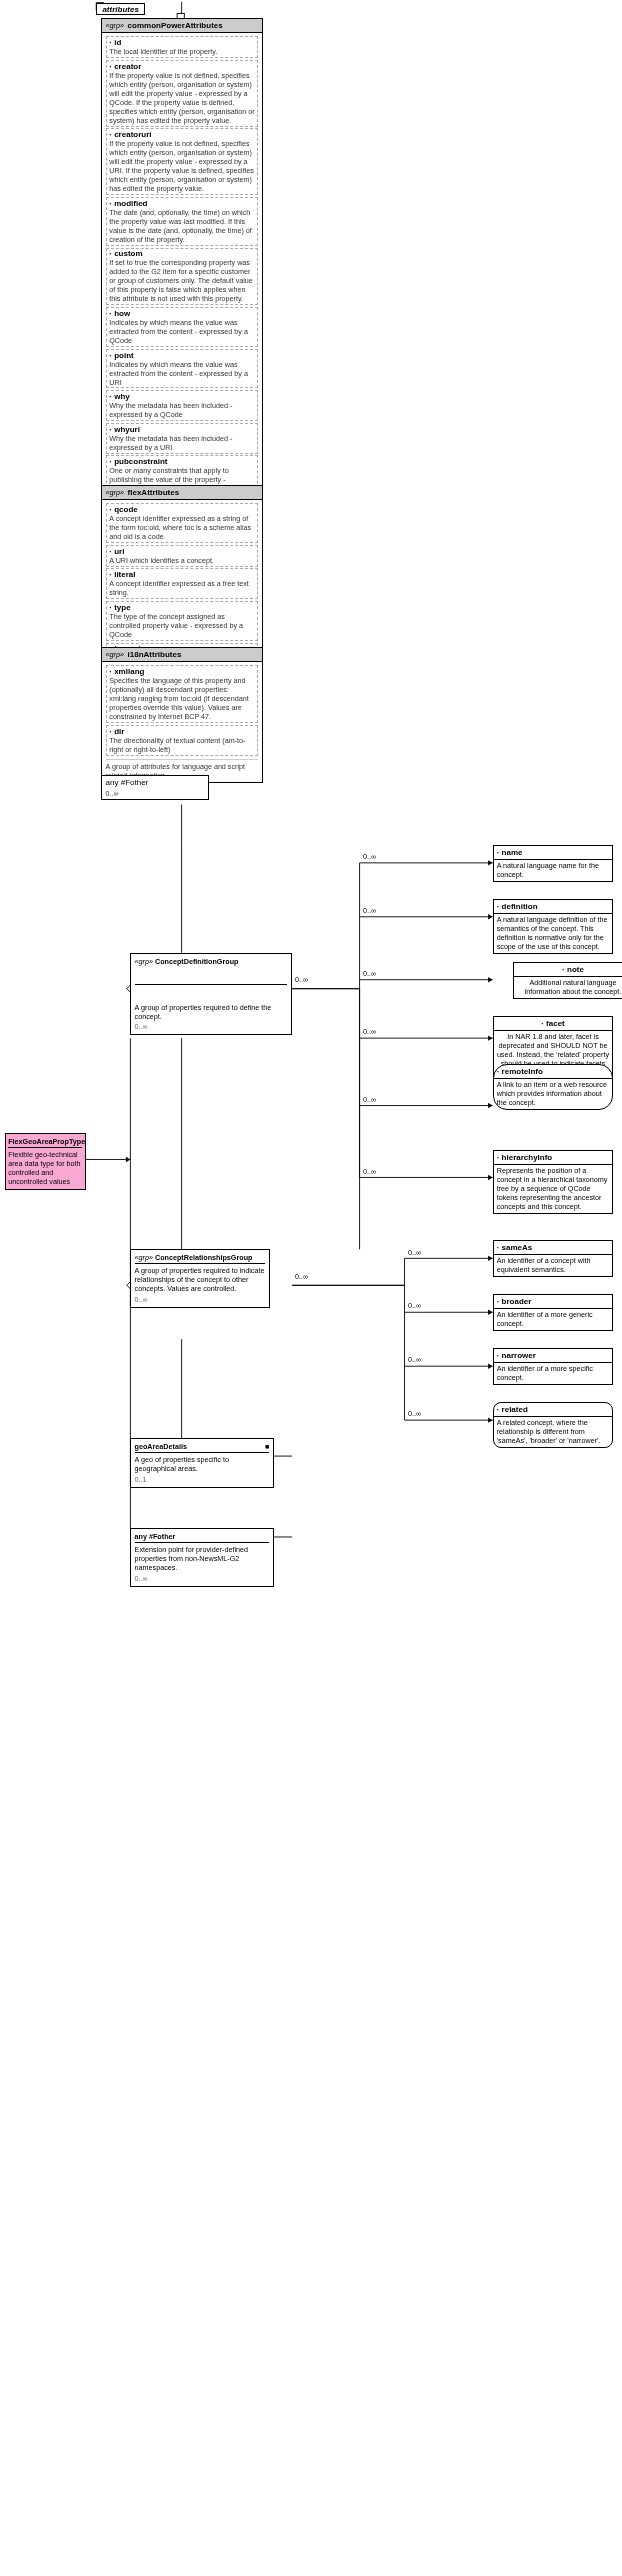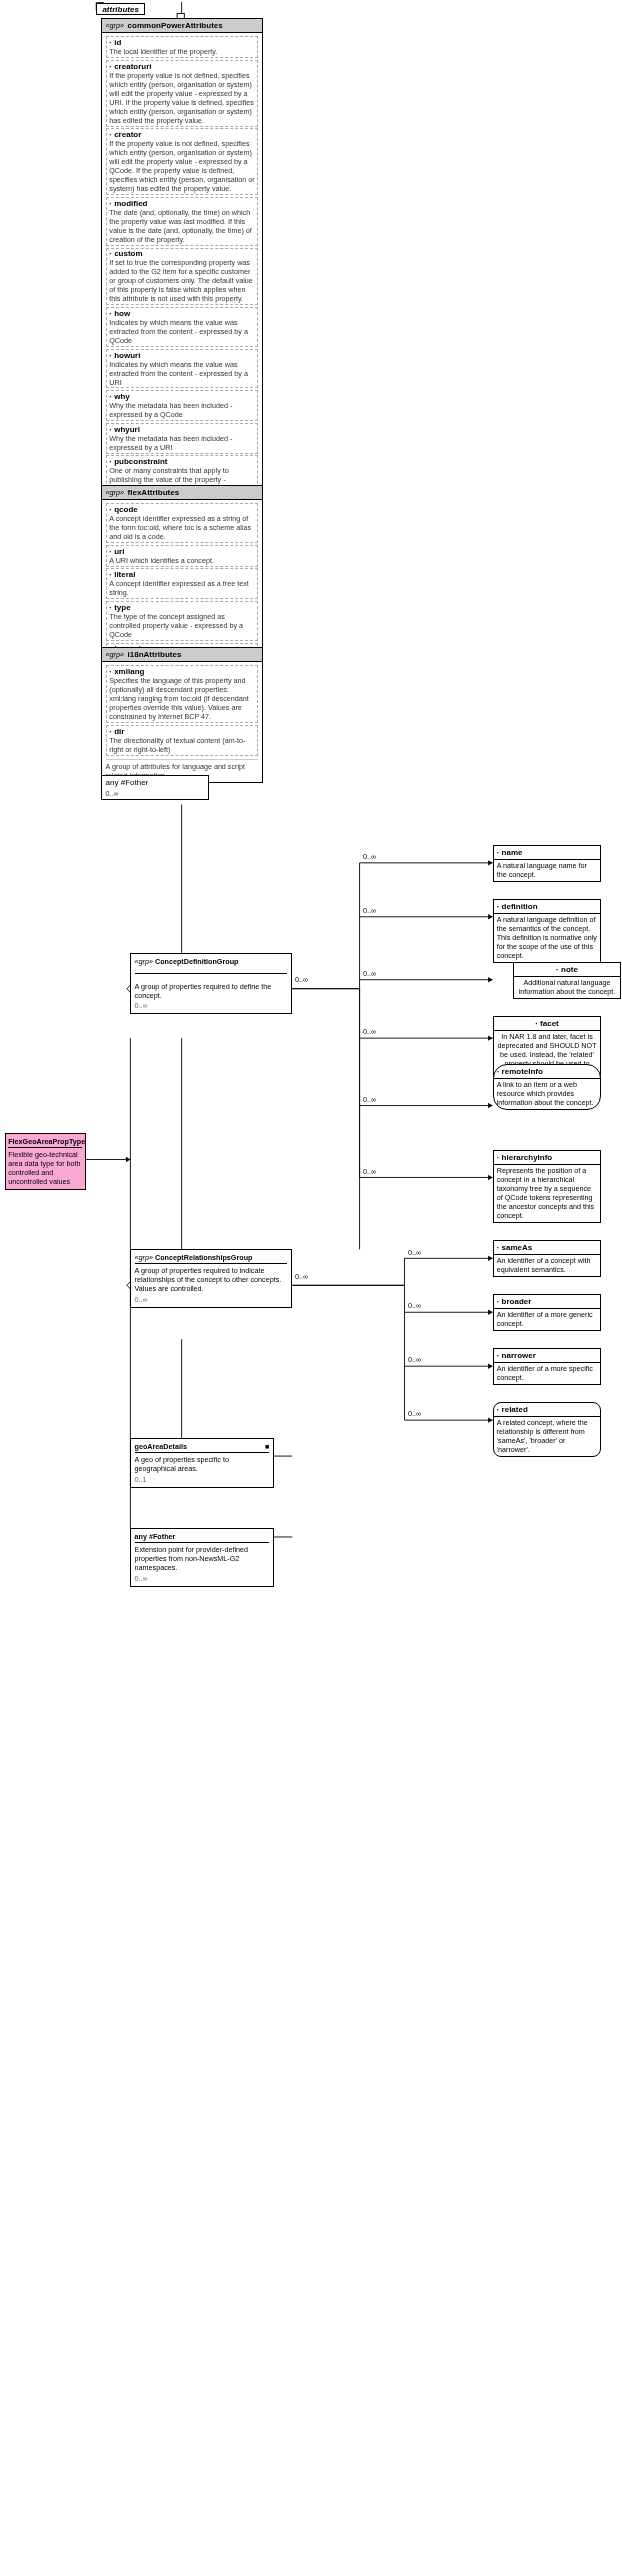--- a/index.html
+++ b/index.html
@@ -54,21 +54,21 @@
 
     .field-desc {
       font-size: 7.2px;
       color: #333;
     }
 
     .right-box {
       position: absolute;
       border: 0.9px solid #000;
       background: #fff;
-      width: 108px;
+      width: 120px;
     }
 
     .right-box .rb-header {
       border-bottom: 0.9px solid #000;
       padding: 1.8px 2.7px;
       font-size: 8px;
       font-weight: bold;
     }
 
     .right-box .rb-content {
@@ -185,41 +185,41 @@
     <div class="box-header gray-header">
       <span style="font-style:italic; font-weight:normal; font-size:7.2px;">«grp»</span>
       <span>commonPowerAttributes</span>
     </div>
     <div class="box-content">
       <div class="field-item">
         <div class="field-name">· id</div>
         <div class="field-desc">The local identifier of the property.</div>
       </div>
       <div class="field-item">
+        <div class="field-name">· creator</div>
+        <div class="field-desc">If the property value is not defined, specifies which entity (person, organisation or system) will edit the property value - expressed by a QCode. If the property value is defined, specifies which entity (person, organisation or system) has edited the property value.</div>
+      </div>
+      <div class="field-item">
         <div class="field-name">· creatoruri</div>
         <div class="field-desc">If the property value is not defined, specifies which entity (person, organisation or system) will edit the property value - expressed by a URI. If the property value is defined, specifies which entity (person, organisation or system) has edited the property value.</div>
       </div>
       <div class="field-item">
-        <div class="field-name">· creator</div>
-        <div class="field-desc">If the property value is not defined, specifies which entity (person, organisation or system) will edit the property value - expressed by a QCode. If the property value is defined, specifies which entity (person, organisation or system) has edited the property value.</div>
-      </div>
-      <div class="field-item">
         <div class="field-name">· modified</div>
         <div class="field-desc">The date (and, optionally, the time) on which the property value was last modified. If this value is the date (and, optionally, the time) of creation of the property.</div>
       </div>
       <div class="field-item">
         <div class="field-name">· custom</div>
         <div class="field-desc">If set to true the corresponding property was added to the G2 item for a specific customer or group of customers only. The default value of this property is false which applies when this attribute is not used with this property.</div>
       </div>
       <div class="field-item">
         <div class="field-name">· how</div>
         <div class="field-desc">Indicates by which means the value was extracted from the content - expressed by a QCode</div>
       </div>
       <div class="field-item">
-        <div class="field-name">· howuri</div>
+        <div class="field-name">· point</div>
         <div class="field-desc">Indicates by which means the value was extracted from the content - expressed by a URI</div>
       </div>
       <div class="field-item">
         <div class="field-name">· why</div>
         <div class="field-desc">Why the metadata has been included - expressed by a QCode</div>
       </div>
       <div class="field-item">
         <div class="field-name">· whyuri</div>
         <div class="field-desc">Why the metadata has been included - expressed by a URI</div>
       </div>
@@ -293,29 +293,29 @@
     <span>any #Fother</span>
     <div style="font-size:7.2px; color:#333; margin-top:1.8px;">0..∞</div>
   </div>
 
   <div class="left-annotation" style="left:4.5px; top:1133px; width:81px;">
     <div style="font-size:7.2px; font-weight:bold; border-bottom:0.9px solid #000; padding-bottom:1.8px; margin-bottom:1.8px;">FlexGeoAreaPropType</div>
     <div style="font-size:7.2px;">Flexible geo-technical area data type for both controlled and uncontrolled values</div>
   </div>
 
   <div class="box" style="left:130px; top:953px; width:162px; padding:2.7px 3.6px;">
-    <div style="font-size:7.2px; font-weight:bold; border-bottom:0.9px solid #000; margin-bottom:8px; padding-bottom:7px;">
+    <div style="font-size:7.2px; font-weight:bold; border-bottom:0.9px solid #000; margin-bottom:18px; padding-bottom:18px;">
       <span style="font-style:italic; font-weight:normal;">«grp»</span>
       <span> ConceptDefinitionGroup</span>
     </div>
     <div style="font-size:7.2px;">A group of properties required to define the concept.</div>
     <div style="font-size:7.2px; color:#666; margin-top:1.8px;">0..∞</div>
   </div>
 
-  <div class="box" style="left:130px; top:1249px; width:162px; padding:2.7px 3.6px;">
+  <div class="box" style="left:130px; top:1249px; width:140px; padding:2.7px 3.6px;">
     <div style="font-size:7.2px; font-weight:bold; border-bottom:0.9px solid #000; margin-bottom:1.8px; padding-bottom:1.8px;">
       <span style="font-style:italic; font-weight:normal;">«grp»</span>
       <span> ConceptRelationshipsGroup</span>
     </div>
     <div style="font-size:7.2px;">A group of properties required to indicate relationships of the concept to other concepts. Values are controlled.</div>
     <div style="font-size:7.2px; color:#666; margin-top:1.8px;">0..∞</div>
   </div>
 
   <div class="box" style="left:130px; top:1438px; width:144px; padding:2.7px 3.6px;">
     <div style="font-size:7.2px; font-weight:bold; border-bottom:0.9px solid #000; margin-bottom:1.8px; padding-bottom:1.8px;">

